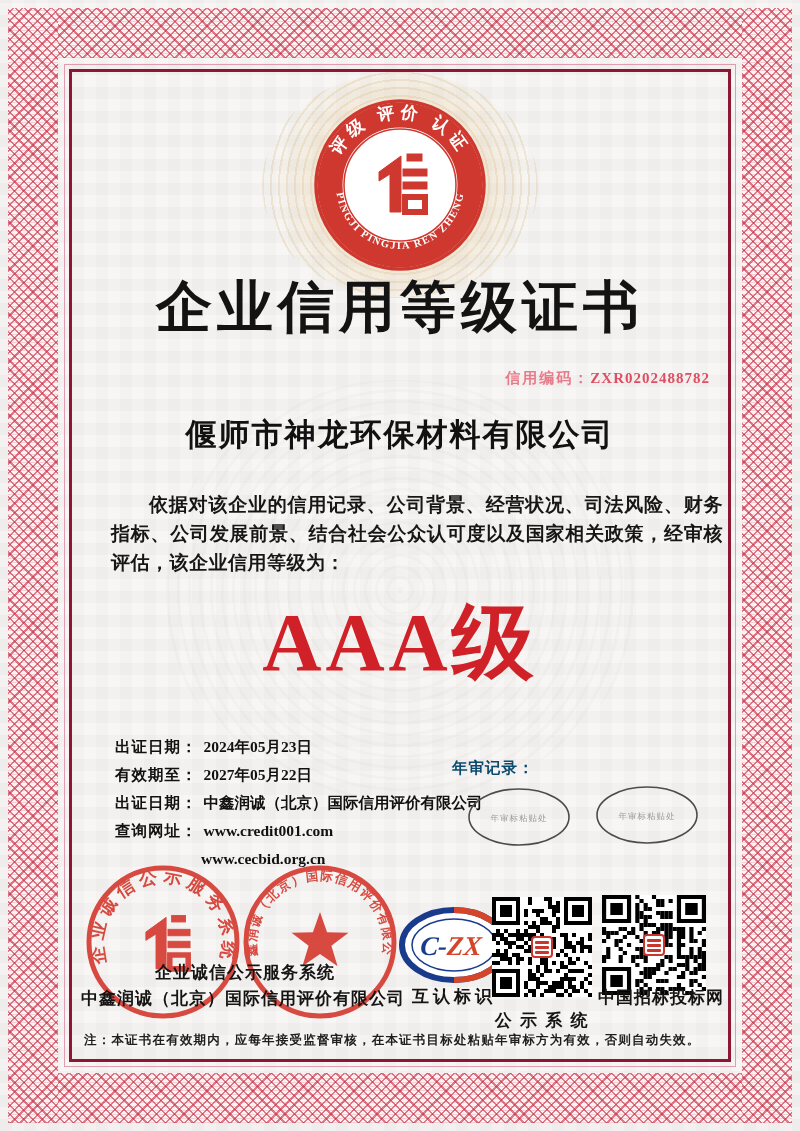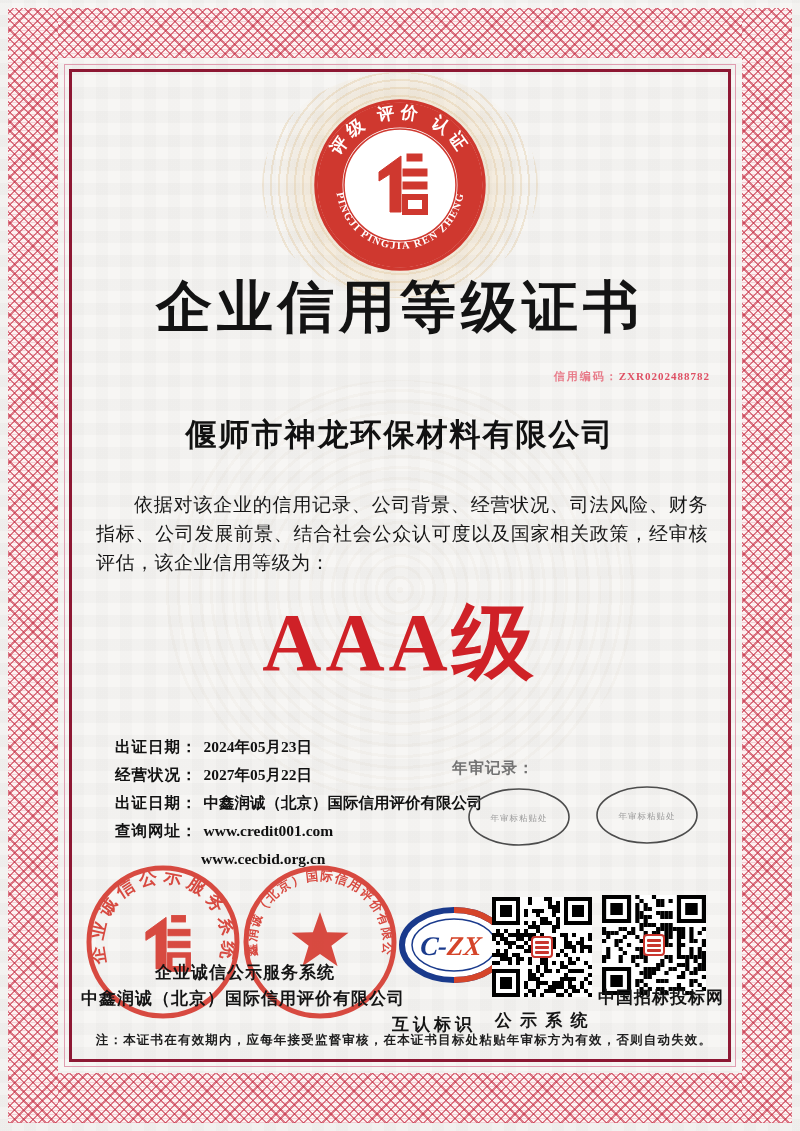--- a/index.html
+++ b/index.html
@@ -34,52 +34,52 @@
   .rosette{left:262px;top:72px;width:276px;height:226px;border-radius:50%;
     background:
       repeating-radial-gradient(circle at 50% 50%, rgba(221,190,140,.30) 0 2px, rgba(221,190,140,0) 2px 8px),
       radial-gradient(circle at 50% 50%, rgba(233,205,158,.35) 0 45%, rgba(233,205,158,0) 72%);
   }
   .watermark{left:160px;top:380px;width:480px;height:420px;border-radius:50%;
     background:repeating-radial-gradient(circle at 50% 50%, rgba(190,170,140,.06) 0 3px, transparent 3px 11px);}
   .title{top:270px;font-size:56px;font-weight:900;color:#131313;letter-spacing:5px;}
   .subtitle{top:338px;font-size:21px;font-weight:700;color:#2b2b2b;letter-spacing:5px;
     font-family:"Liberation Sans","DejaVu Sans",sans-serif;}
-  .credit-code{top:369px;right:90px;font-size:11px;font-weight:700;}
+  .credit-code{top:369px;right:90px;font-size:15px;font-weight:700;}
   .credit-code .lab{color:#e87b89;letter-spacing:2px;}
   .credit-code .val{color:#df4f63;letter-spacing:1px;}
   .company{top:414px;font-size:31px;font-weight:900;color:#111;letter-spacing:2px;}
   .uscc{top:454px;font-size:13.5px;font-weight:700;color:#e25a6e;letter-spacing:.5px;}
-  .body-par{left:96px;width:612px;top:491px;font-size:19px;line-height:1.52;font-weight:400;
+  .body-par{left:111px;width:612px;top:491px;font-size:19px;line-height:1.52;font-weight:700;
     color:#161616;text-align:justify;text-indent:2em;letter-spacing:.5px;}
   .rating{top:588px;font-size:82px;font-weight:900;color:#cf2127;letter-spacing:4px;}
   .info{left:115px;top:733px;font-size:15.5px;font-weight:700;color:#111;}
   .info .row{height:28px;line-height:28px;white-space:nowrap;}
   .info .lab{letter-spacing:1px;margin-right:6px;}
-  .annual-label{left:452px;top:758px;font-size:15.5px;font-weight:700;color:#737373;letter-spacing:1px;}
+  .annual-label{left:452px;top:758px;font-size:15.5px;font-weight:700;color:#0c4a6e;letter-spacing:1px;}
   .stk1{left:466px;top:786px;}
   .stk2{left:594px;top:784px;}
   .seal{opacity:.9;}
   .seal-left{left:83px;top:862px;}
   .seal-right{left:240px;top:862px;}
   .cap{font-size:17px;font-weight:900;color:#141414;letter-spacing:1px;white-space:nowrap;}
   .cap-sys{left:150px;width:190px;top:961px;text-align:center;}
   .cap-org{left:78px;width:330px;top:987px;text-align:center;}
   .czx{left:394px;top:903px;}
-  .cap-czx{left:392px;width:124px;top:985px;letter-spacing:4px;margin-top:28px;}
+  .cap-czx{left:392px;width:124px;top:985px;text-align:center;letter-spacing:4px;}
   .qr{position:absolute;background:#fff;}
   .qr1{left:492px;top:897px;width:100px;height:100px;}
   .qr2{left:602px;top:895px;width:104px;height:100px;}
   .qr-logo{position:absolute;left:50%;top:50%;transform:translate(-50%,-50%);
     width:22px;height:22px;background:#fff;border:2px solid #c9362e;border-radius:4px;
     display:flex;flex-direction:column;justify-content:center;gap:2px;padding:2px;box-sizing:border-box;}
   .qr-logo i{display:block;height:3px;background:#c9362e;border-radius:1px;}
   .cap-qr1{left:492px;width:100px;top:986px;text-align:center;letter-spacing:2px;margin-top:23px;}
   .cap-qr2{left:598px;width:116px;top:986px;text-align:left;}
-  .note{left:84px;right:76px;top:1032px;text-align:center;font-size:12.5px;font-weight:700;
+  .note{left:84px;right:76px;top:1032px;text-align:left;font-size:12.5px;font-weight:700;
     color:#1e1e1e;letter-spacing:1.2px;white-space:nowrap;}
   svg text{font-family:"Liberation Serif","DejaVu Serif",serif;}
 </style>
 </head>
 <body>
 
 <div class="page">
 
   <svg width="0" height="0" style="position:absolute" aria-hidden="true">
     <defs>
@@ -129,21 +129,21 @@
   <div class="abs center company">偃师市神龙环保材料有限公司</div>
 
   <div class="abs body-par">依据对该企业的信用记录、公司背景、经营状况、司法风险、财务指标、公司发展前景、结合社会公众认可度以及国家相关政策，经审核评估，该企业信用等级为：</div>
 
   <div class="abs center rating">AAA级</div>
 
   <div class="abs info">
     <div class="row">
       <span class="lab">出证日期：</span><span>2024年05月23日</span></div>
     <div class="row">
-      <span class="lab">经营状况：</span><span>2027年05月22日</span></div>
+      <span class="lab">有效期至：</span><span>2027年05月22日</span></div>
     <div class="row">
       <span class="lab">出证日期：</span><span>中鑫润诚（北京）国际信用评价有限公司</span></div>
     <div class="row">
       <span class="lab">查询网址：</span><span>www.credit001.com</span></div>
     <div class="row" style="padding-left:86px">
       <span>www.cecbid.org.cn</span></div>
   </div>
 
   <div class="abs annual-label">年审记录：</div>
 

